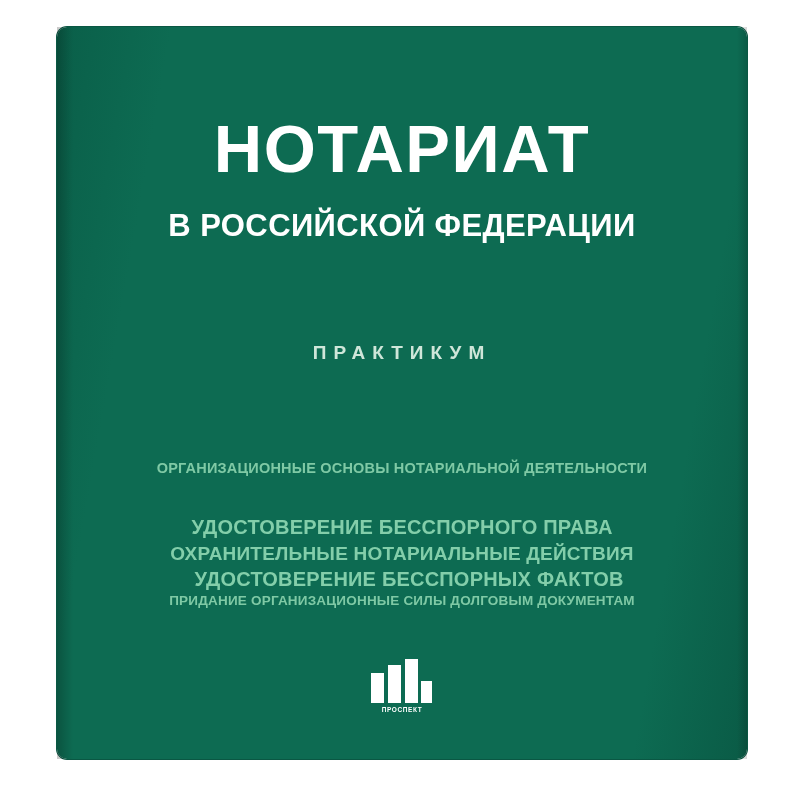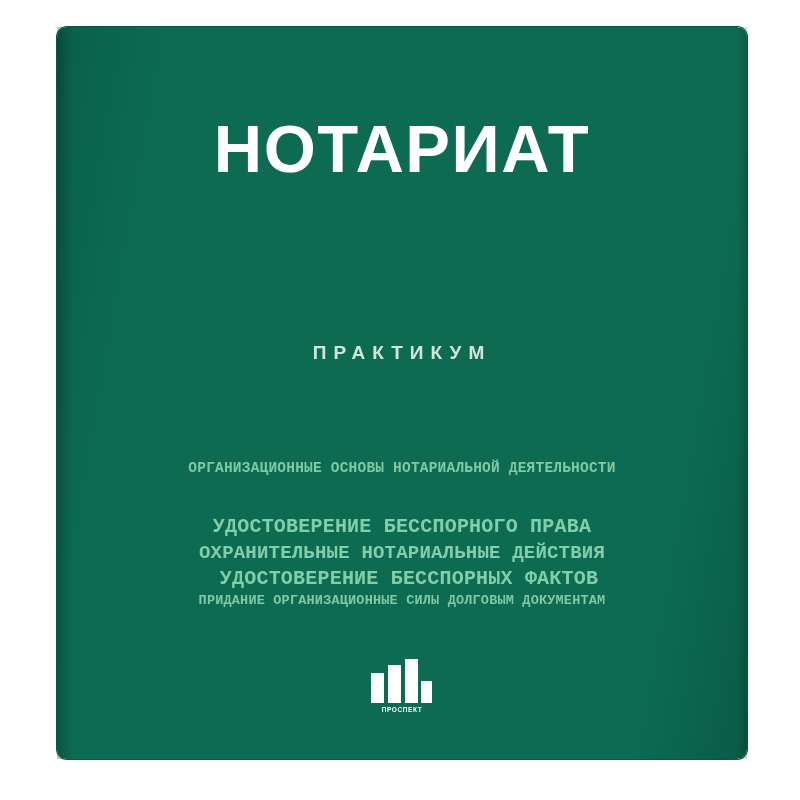--- a/index.html
+++ b/index.html
@@ -99,21 +99,20 @@
     top: 432px;
     text-align: center;
   }
 
   .topic {
     color: #7fc9a5;
     font-weight: bold;
     line-height: 1.32;
     white-space: nowrap;
     letter-spacing: 0.2px;
-    font-family: Liberation Mono, monospace;
   }
   .topic.t0 { font-size: 14.5px; }
   .topic.t1 { font-size: 20px; color: #83ceaa; margin-top: 36px; }
   .topic.t2 { font-size: 19px; color: #83ceaa; }
   .topic.t3 { font-size: 20px; color: #83ceaa; margin-left: 14px; }
   .topic.t4 { font-size: 13.5px; }
 
   
   .logo {
     position: absolute;
@@ -151,20 +150,21 @@
 <body>
 
 <div id="page">
 
   <div class="cover">
     <div class="spine-shade"></div>
     <div class="edge-shade-right"></div>
 
     <div class="title-block">
       <div class="main-title">НОТАРИАТ</div>
+      <div class="subtitle">В РОССИЙСКОЙ ФЕДЕРАЦИИ</div>
     </div>
 
     <div class="kind">ПРАКТИКУМ</div>
 
     <div class="topics">
       <div class="topic t0">ОРГАНИЗАЦИОННЫЕ ОСНОВЫ НОТАРИАЛЬНОЙ ДЕЯТЕЛЬНОСТИ</div>
       <div class="topic t1">УДОСТОВЕРЕНИЕ БЕССПОРНОГО ПРАВА</div>
       <div class="topic t2">ОХРАНИТЕЛЬНЫЕ НОТАРИАЛЬНЫЕ ДЕЙСТВИЯ</div>
       <div class="topic t3">УДОСТОВЕРЕНИЕ БЕССПОРНЫХ ФАКТОВ</div>
       <div class="topic t4">ПРИДАНИЕ ОРГАНИЗАЦИОННЫЕ СИЛЫ ДОЛГОВЫМ ДОКУМЕНТАМ</div>

